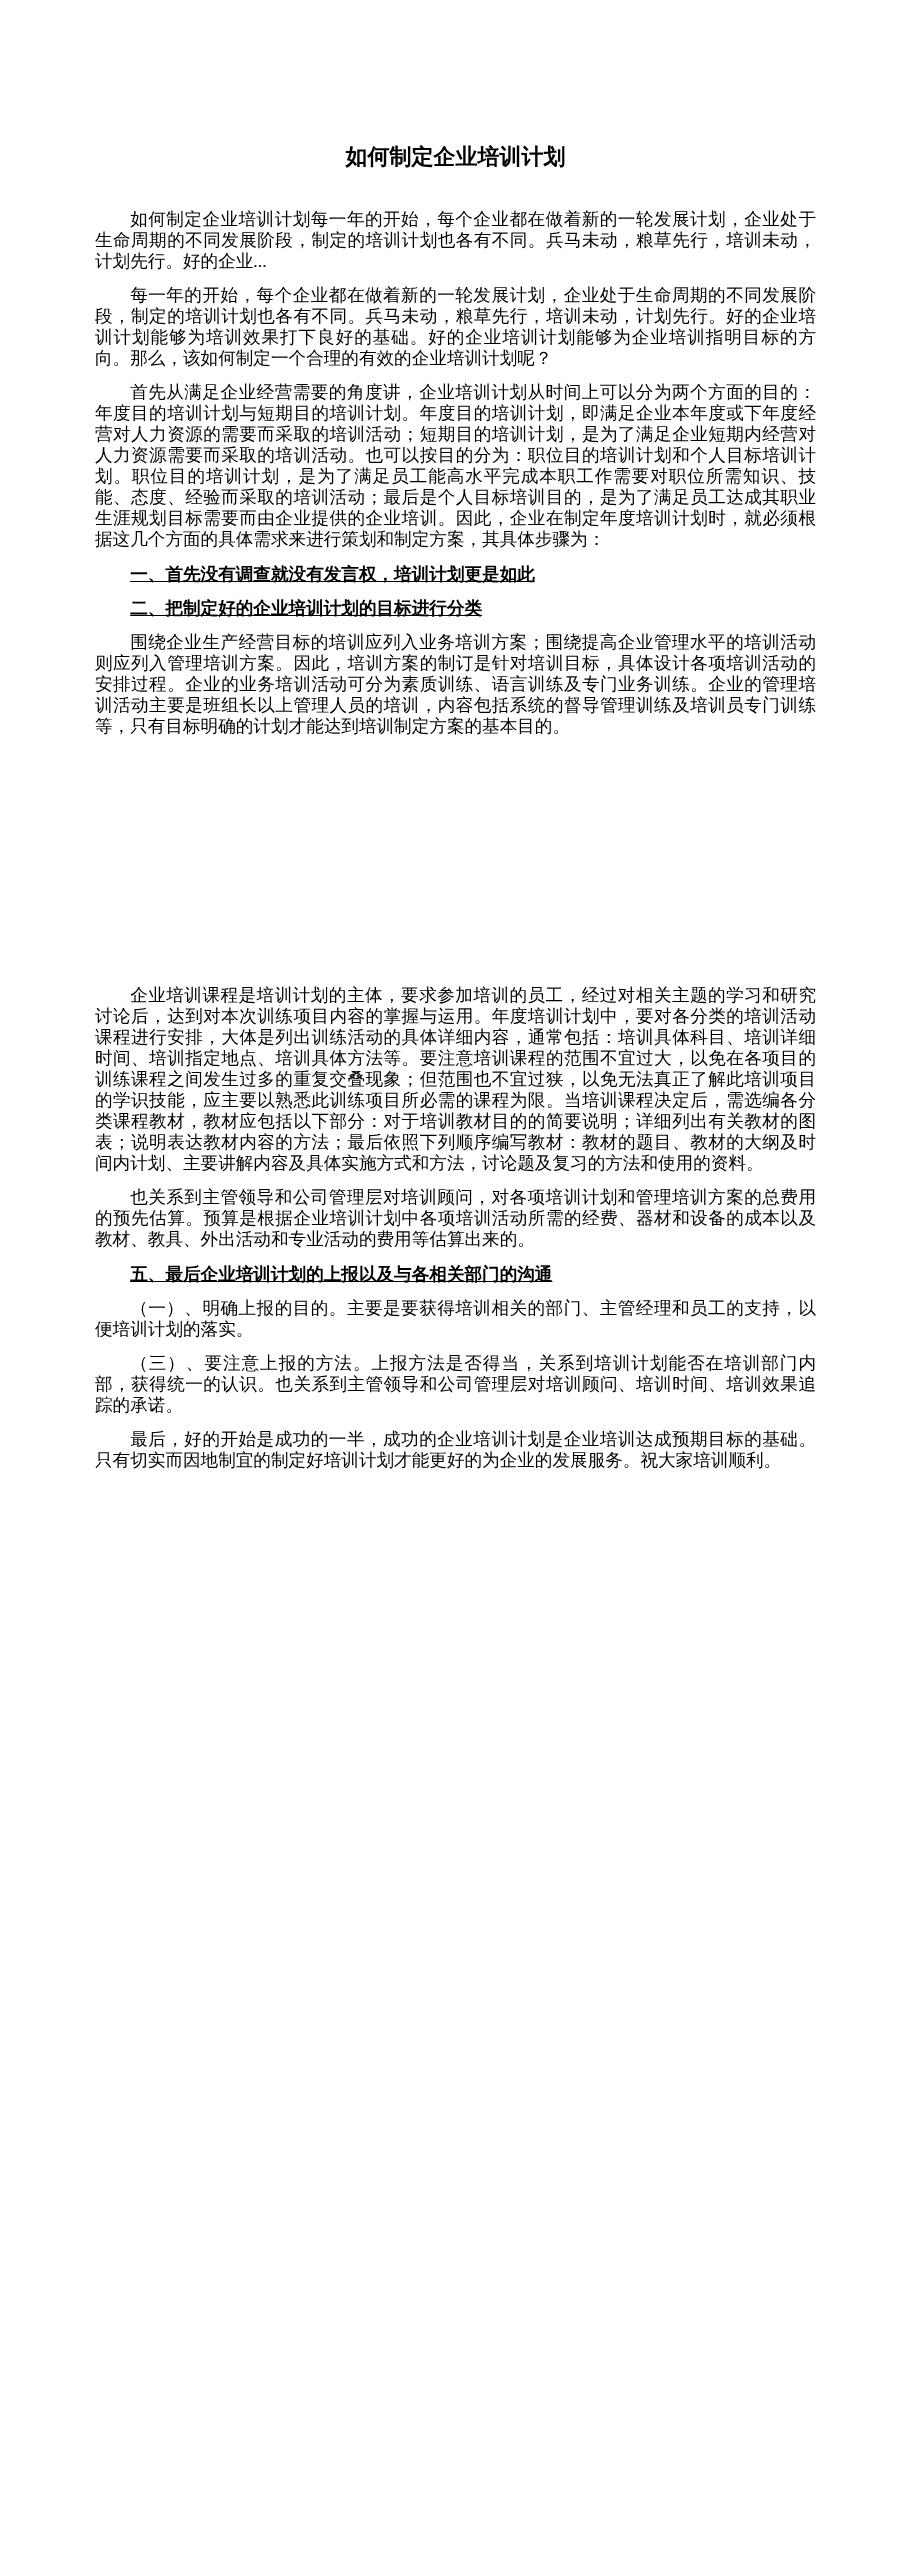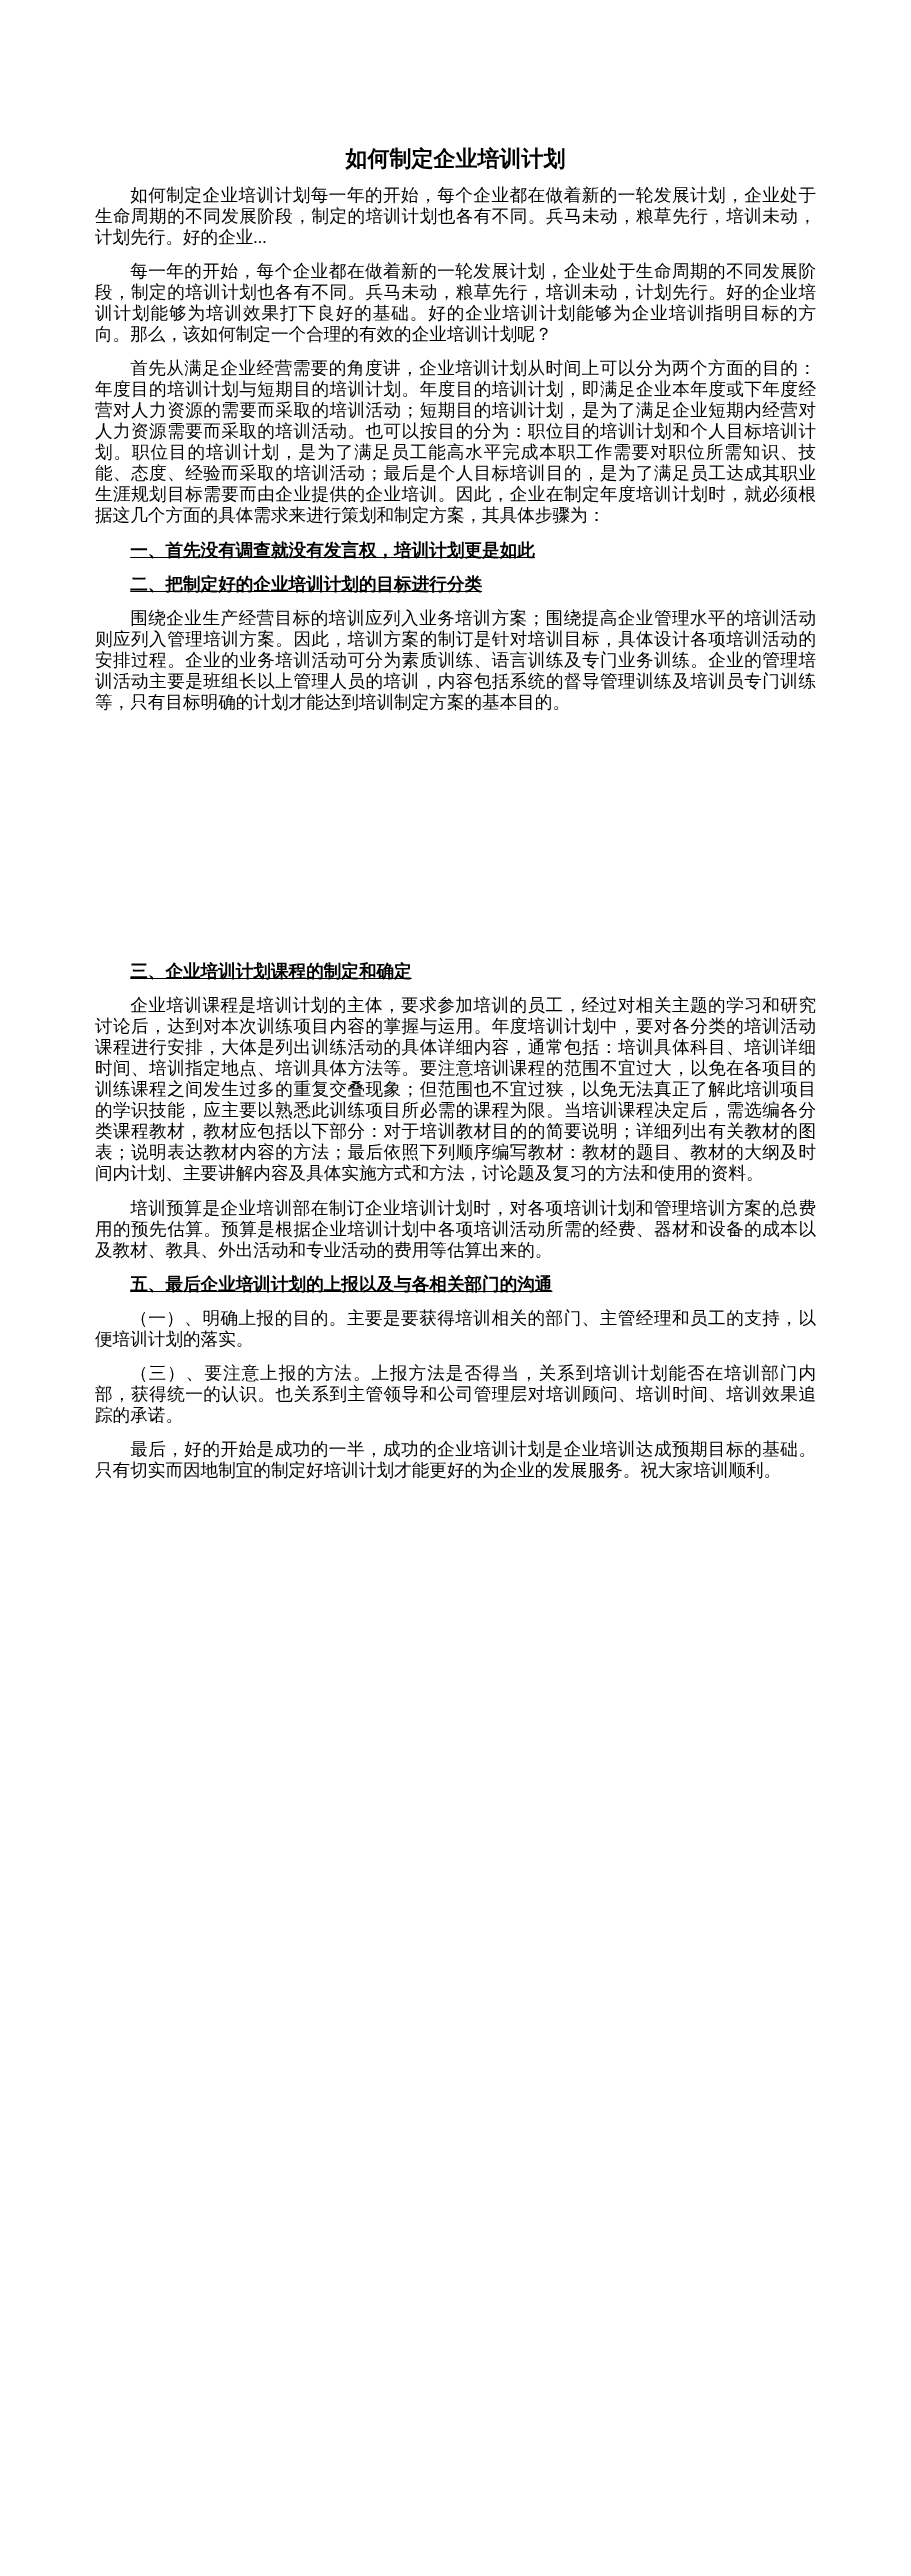--- a/index.html
+++ b/index.html
@@ -15,21 +15,22 @@
     padding: 140px 95px 213px 95px;
     background: #ffffff;
     color: #000000;
     font-family: "Liberation Serif", "DejaVu Serif", serif;
   }
   .doc-title {
     font-size: 22px;
     font-weight: bold;
     text-align: center;
     line-height: 37px;
-    margin: 0 0 8px 0;
+    margin: 0 0 32px 0;
+    font-family: Liberation Mono, monospace;
   }
   .para {
     font-size: 17.6px;
     line-height: 21px;
     text-align: justify;
     text-indent: 2em;
     margin: 0 0 13.2px 0;
     word-break: break-all;
   }
   .heading {
@@ -68,26 +69,25 @@
 
   <p class="para heading">一、首先没有调查就没有发言权，培训计划更是如此</p>
 
 
   <p class="para heading">二、把制定好的企业培训计划的目标进行分类</p>
 
   <p class="para">围绕企业生产经营目标的培训应列入业务培训方案；围绕提高企业管理水平的培训活动则应列入管理培训方案。因此，培训方案的制订是针对培训目标，具体设计各项培训活动的安排过程。企业的业务培训活动可分为素质训练、语言训练及专门业务训练。企业的管理培训活动主要是班组长以上管理人员的培训，内容包括系统的督导管理训练及培训员专门训练等，只有目标明确的计划才能达到培训制定方案的基本目的。</p>
 
   <div class="page-gap"></div>
 
-  <p class="para heading">三、企业培训计划课程的制定和确定</p>
 
   <p class="para">企业培训课程是培训计划的主体，要求参加培训的员工，经过对相关主题的学习和研究讨论后，达到对本次训练项目内容的掌握与运用。年度培训计划中，要对各分类的培训活动课程进行安排，大体是列出训练活动的具体详细内容，通常包括：培训具体科目、培训详细时间、培训指定地点、培训具体方法等。要注意培训课程的范围不宜过大，以免在各项目的训练课程之间发生过多的重复交叠现象；但范围也不宜过狭，以免无法真正了解此培训项目的学识技能，应主要以熟悉此训练项目所必需的课程为限。当培训课程决定后，需选编各分类课程教材，教材应包括以下部分：对于培训教材目的的简要说明；详细列出有关教材的图表；说明表达教材内容的方法；最后依照下列顺序编写教材：教材的题目、教材的大纲及时间内计划、主要讲解内容及具体实施方式和方法，讨论题及复习的方法和使用的资料。</p>
 
 
-  <p class="para">培训预算是企业培训部在制订企业培训计划时，对各项培训计划和管理培训方案的总费用的预先估算。预算是根据企业培训计划中各项培训活动所需的经费、器材和设备的成本以及教材、教具、外出活动和专业活动的费用等估算出来的。</p>
+  <p class="para">也关系到主管领导和公司管理层对培训顾问，对各项培训计划和管理培训方案的总费用的预先估算。预算是根据企业培训计划中各项培训活动所需的经费、器材和设备的成本以及教材、教具、外出活动和专业活动的费用等估算出来的。</p>
 
   <p class="para heading">五、最后企业培训计划的上报以及与各相关部门的沟通</p>
 
   <p class="para">（一）、明确上报的目的。主要是要获得培训相关的部门、主管经理和员工的支持，以便培训计划的落实。</p>
 
 
   <p class="para">（三）、要注意上报的方法。上报方法是否得当，关系到培训计划能否在培训部门内部，获得统一的认识。也关系到主管领导和公司管理层对培训顾问、培训时间、培训效果追踪的承诺。</p>
 
   <p class="para">最后，好的开始是成功的一半，成功的企业培训计划是企业培训达成预期目标的基础。只有切实而因地制宜的制定好培训计划才能更好的为企业的发展服务。祝大家培训顺利。</p>
 

